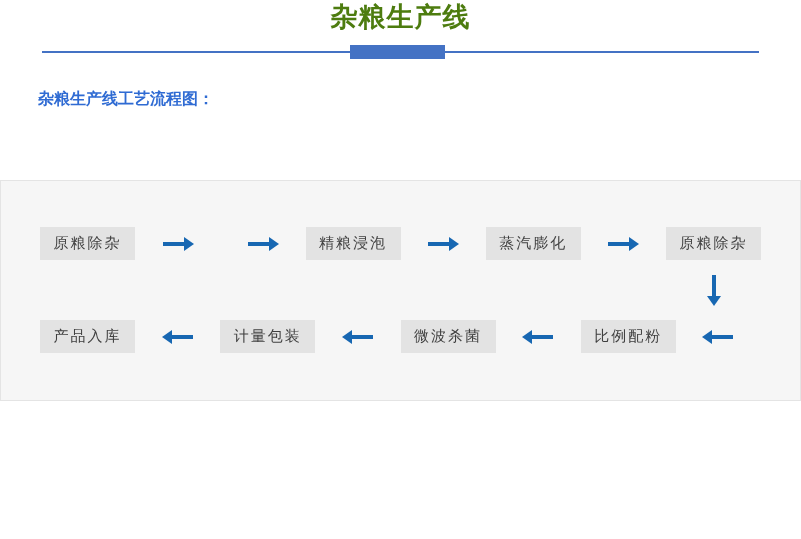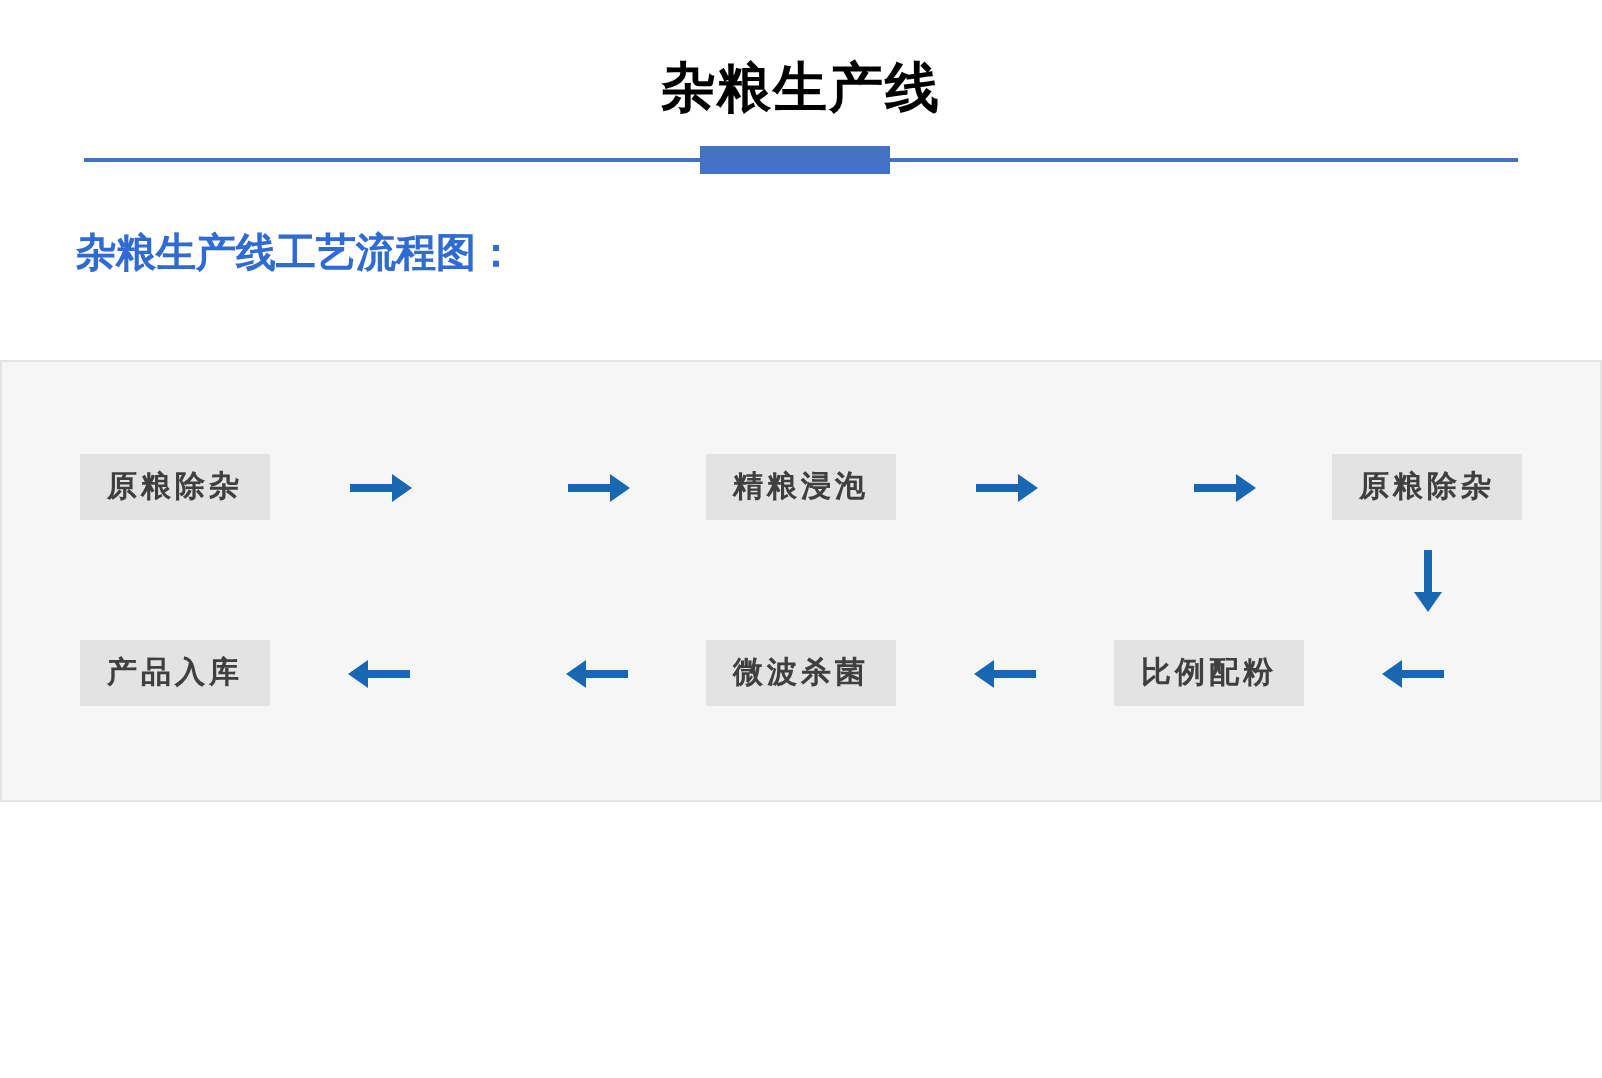--- a/index.html
+++ b/index.html
@@ -14,27 +14,26 @@
   * { box-sizing: border-box; }
   html, body { margin: 0; padding: 0; }
   body {
     width: 801px; height: 539px;
     background: #ffffff;
     font-family: "Liberation Sans", sans-serif;
     position: relative;
     overflow: hidden;
   }
   .page-title {
-    margin: 12px;
-    padding-top: 15px;
+    margin: 0;
     font-size: 27px;
     line-height: 34px;
     font-weight: 700;
     letter-spacing: 1px;
-    color: #000000;
+    color: #4d7c0f;
     text-align: center;
   }
   .divider {
     position: relative;
     height: 14px;
     margin: 11px 42px 0 42px; 
   }
   .divider-line {
     position: absolute;
     left: 0; right: 0; top: 6px;
@@ -42,21 +41,21 @@
     background: var(--accent-blue);
   }
   .divider-block {
     position: absolute;
     left: 308px; top: 0;
     width: 95px; height: 14px;
     background: var(--accent-blue);
   }
   .section-subtitle {
     margin: 28px 0 12px 38px;
-    font-size: 20px;
+    font-size: 16px;
     line-height: 24px;
     font-weight: 700;
     color: var(--subtitle-blue);
   }
   .panel {
     position: absolute;
     left: 0; right: 0;
     top: 180px;
     height: 221px;
     background: var(--panel-bg);
@@ -76,21 +75,20 @@
     width: 95px;
     height: 33px;
     background: var(--box-bg);
     color: var(--box-text);
     font-size: 15px;
     letter-spacing: 2px;
     display: flex;
     align-items: center;
     justify-content: center;
     white-space: nowrap;
-    font-weight: bold;
   }
   .flow-gap {
     flex: 1;
     display: flex;
     align-items: center;
     justify-content: center;
   }
   .connector-row {
     height: 60px;
     display: flex;
@@ -169,35 +167,37 @@
           <div class="flow-gap">
             <div class="arrow-right"></div>
           </div>
           <div class="flow-gap">
             <div class="arrow-right"></div>
           </div>
           <div class="flow-box">精粮浸泡</div>
           <div class="flow-gap">
             <div class="arrow-right"></div>
           </div>
+          <div class="flow-box">蒸汽膨化</div>
           <div class="flow-gap">
             <div class="arrow-right"></div>
           </div>
           <div class="flow-box">原粮除杂</div>
         </div>
         <div class="connector-row">
           <div class="connector-cell">
             <div class="arrow-down"></div>
           </div>
         </div>
         <div class="flow-row">
           <div class="flow-box">产品入库</div>
           <div class="flow-gap">
             <div class="arrow-left"></div>
           </div>
+          <div class="flow-box">计量包装</div>
           <div class="flow-gap">
             <div class="arrow-left"></div>
           </div>
           <div class="flow-box">微波杀菌</div>
           <div class="flow-gap">
             <div class="arrow-left"></div>
           </div>
           <div class="flow-box">比例配粉</div>
           <div class="flow-gap">
             <div class="arrow-left"></div>

